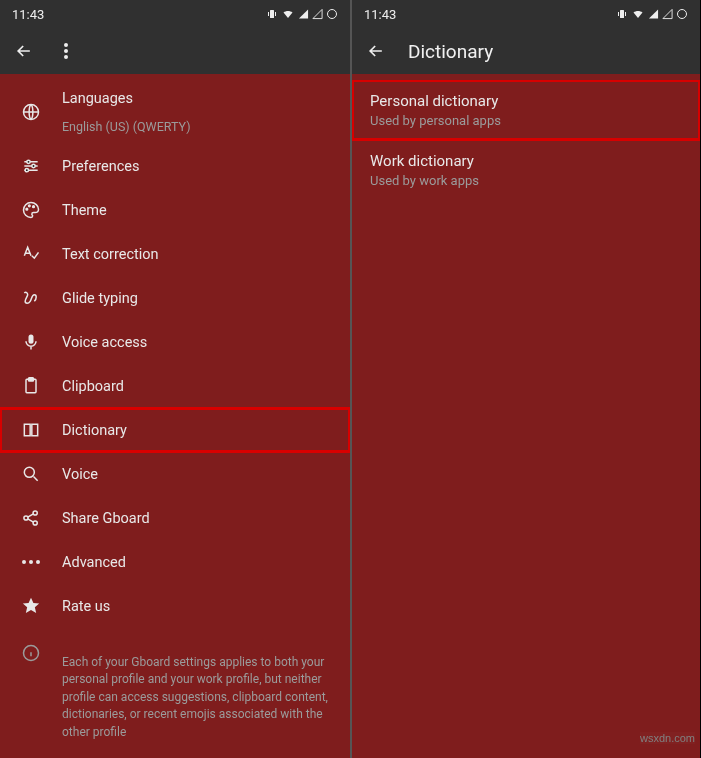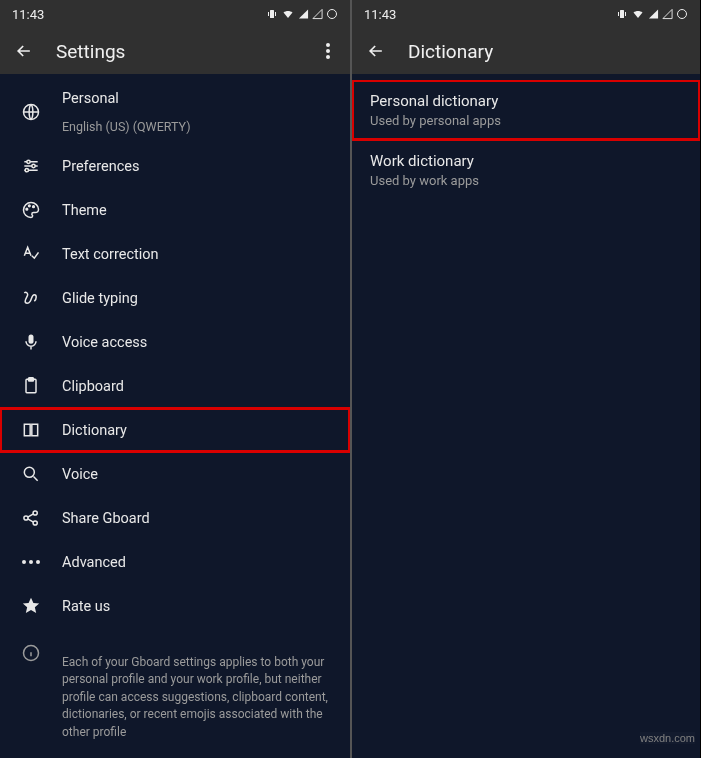--- a/index.html
+++ b/index.html
@@ -8,21 +8,21 @@
     background: #000;
     width: 701px;
     height: 758px;
     display: flex;
     overflow: hidden;
     position: relative;
   }
   .screen {
     width: 350px;
     height: 758px;
-    background: #0f172a;
+    background: #7f1d1d;
     color: #e8e8e8;
     display: flex;
     flex-direction: column;
     overflow: hidden;
     position: relative;
   }
   .screen + .screen { border-left: 2px solid #555; }
   .statusbar {
     height: 28px;
     display: flex;
@@ -101,40 +101,39 @@
           <circle cx="12" cy="12" r="9"></circle>
         </svg>
     </span>
   </div>
   <div class="appbar">
     <span class="back">
       <svg width="20" height="20" viewBox="0 0 24 24" fill="none" stroke="#eee" stroke-width="2">
           <path d="M19 12H5M11 18l-6-6 6-6"></path>
         </svg>
     </span>
-    <span class="title">Settings</span>
     <span class="overflow">
       <svg width="4" height="16" viewBox="0 0 4 16" fill="#eee">
           <circle cx="2" cy="2" r="2"></circle>
           <circle cx="2" cy="8" r="2"></circle>
           <circle cx="2" cy="14" r="2"></circle>
         </svg>
     </span>
   </div>
   <div class="list">
 
     <div class="row">
       <span class="icon">
           <svg width="20" height="20" viewBox="0 0 24 24" fill="none" stroke="#e8e8e8" stroke-width="1.8">
             <circle cx="12" cy="12" r="9"></circle>
             <path d="M3 12h18M12 3c3 3 3 15 0 18M12 3c-3 3-3 15 0 18"></path>
           </svg>
         </span>
       <span class="labels">
-          <span class="label">Personal</span>
+          <span class="label">Languages</span>
           <span class="sub">English (US) (QWERTY)</span>
         </span>
     </div>
 
     <div class="row">
       <span class="icon">
           <svg width="20" height="20" viewBox="0 0 24 24" fill="none" stroke="#e8e8e8" stroke-width="1.8">
             <path d="M4 7h16M4 12h16M4 17h16"></path>
             <circle cx="9" cy="7" r="2" fill="#1f1f1f"></circle>
             <circle cx="15" cy="12" r="2" fill="#1f1f1f"></circle>

